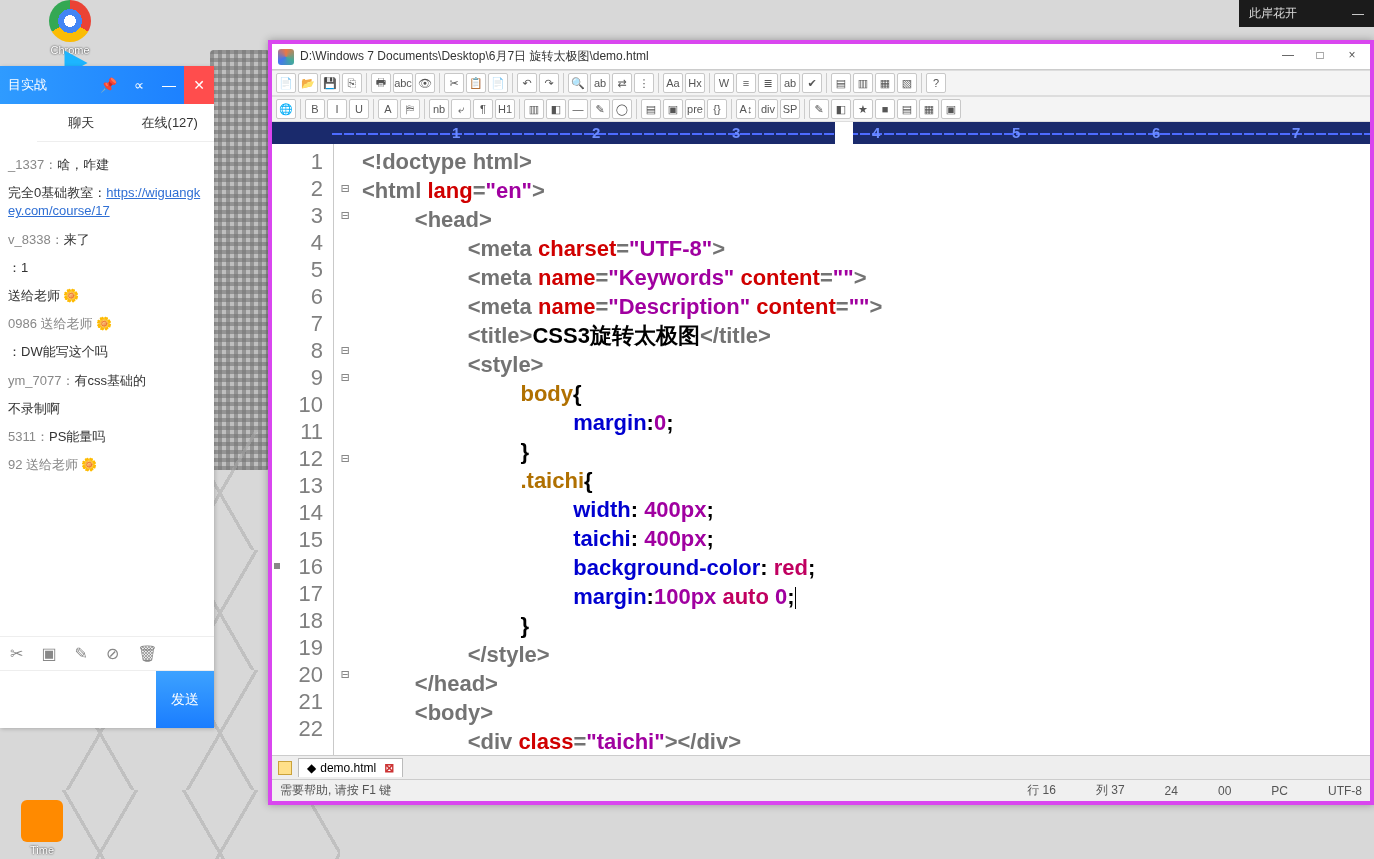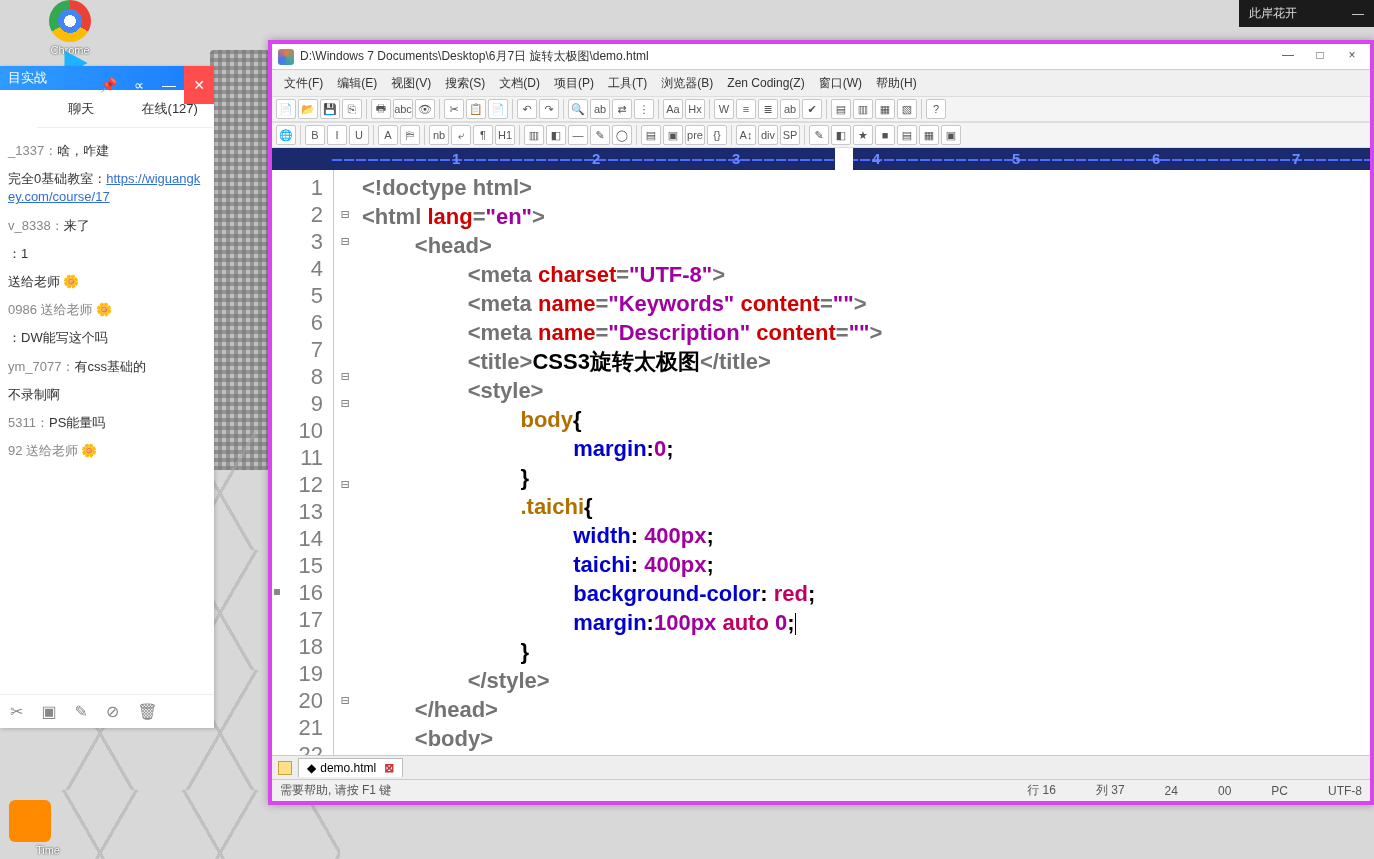--- a/index.html
+++ b/index.html
@@ -15,29 +15,29 @@
   background:
     linear-gradient(60deg,transparent 48%,#aaa 48% 50%,transparent 50%) 0 0/120px 120px,
     linear-gradient(-60deg,transparent 48%,#aaa 48% 50%,transparent 50%) 0 0/120px 120px;
   opacity:.5;}
 .desk-icon{position:absolute;width:60px;text-align:center;font-size:11px;color:#fff;text-shadow:0 0 2px #000;}
 .desk-icon .ic{width:42px;height:42px;margin:0 auto 2px;border-radius:6px;}
 .chrome-ic{left:40px;top:0;}
 .chrome-ic .ic{background:radial-gradient(circle at 50% 50%,#fff 0 20%,#4285f4 20% 40%,transparent 40%),conic-gradient(#ea4335 0 120deg,#fbbc05 120deg 240deg,#34a853 240deg 360deg);border-radius:50%;}
 .play-ic{left:45px;top:42px;}
 .play-ic .ic{background:#1db5ff;clip-path:polygon(25% 20%,80% 50%,25% 80%);}
-.time-ic{left:0;top:800px;text-align:right;}
+.time-ic{left:12px;top:800px;}
 .time-ic .ic{background:#ff8a00;}
 
 
 .topbar{position:absolute;right:0;top:0;width:135px;height:27px;background:#1b1b1b;color:#ddd;font-size:12px;display:flex;align-items:center;justify-content:space-between;padding:0 10px;}
 
 
 .chat{position:absolute;left:0;top:66px;width:214px;height:662px;background:#fff;box-shadow:1px 1px 4px rgba(0,0,0,.2);display:flex;flex-direction:column;font-size:13px;}
-.chat-head{height:24px;background:linear-gradient(90deg,#2f9bff,#1a7dff);display:flex;align-items:center;color:#fff;padding-left:8px;position:relative;font-size:13px;}
+.chat-head{height:38px;background:linear-gradient(90deg,#2f9bff,#1a7dff);display:flex;align-items:center;color:#fff;padding-left:8px;position:relative;font-size:13px;}
 .chat-head .ctl{position:absolute;right:0;top:0;display:flex;}
 .chat-head .ctl span{width:30px;height:38px;display:flex;align-items:center;justify-content:center;font-size:14px;}
 .chat-head .ctl .close{background:#ff4d4d;}
 .chat-tabs{display:flex;height:38px;border-bottom:1px solid #eee;margin-left:37px;}
 .chat-tabs div{flex:1;display:flex;align-items:center;justify-content:center;color:#333;}
 .chat-body{flex:1;overflow:hidden;padding:4px 8px;}
 .msg{margin:10px 0;line-height:1.4;color:#333;word-break:break-all;}
 .msg .u{color:#888;}
 .msg a{color:#2f6fd4;text-decoration:underline;}
 .flower{color:#ff69b4;}
@@ -137,45 +137,36 @@
       <div class="msg"><span class="u">5311：</span>PS能量吗</div>
       <div class="msg"><span class="u">92 送给老师</span><span class="flower"> 🌼</span></div>
     </div>
   <div class="chat-tools" id="chat-tools">
       <span>✂</span>
       <span>▣</span>
       <span>✎</span>
       <span>⊘</span>
       <span>🗑</span>
     </div>
+  <div class="chat-input">
+    <textarea style=""></textarea>
+    <button class="send">发送</button>
+  </div>
 </div>
 
 <div class="editor">
   <div class="ed-title">
     <span class="logo"></span>
     <span>D:\Windows 7 Documents\Desktop\6月7日  旋转太极图\demo.html</span>
     <div class="winbtn">
       <span>—</span>
       <span>□</span>
       <span>×</span>
     </div>
   </div>
-  <div class="menus" id="menus">
-      <span>文件(F)</span>
-      <span>编辑(E)</span>
-      <span>视图(V)</span>
-      <span>搜索(S)</span>
-      <span>文档(D)</span>
-      <span>项目(P)</span>
-      <span>工具(T)</span>
-      <span>浏览器(B)</span>
-      <span>Zen Coding(Z)</span>
-      <span>窗口(W)</span>
-      <span>帮助(H)</span>
-    </div>
   <div class="toolbar" id="tb1">
       <i>📄</i>
       <i>📂</i>
       <i>💾</i>
       <i>⎘</i>
       <span class="sep"></span>
       <i>🖶</i>
       <i>abc</i>
       <i>👁</i>
       <span class="sep"></span>

